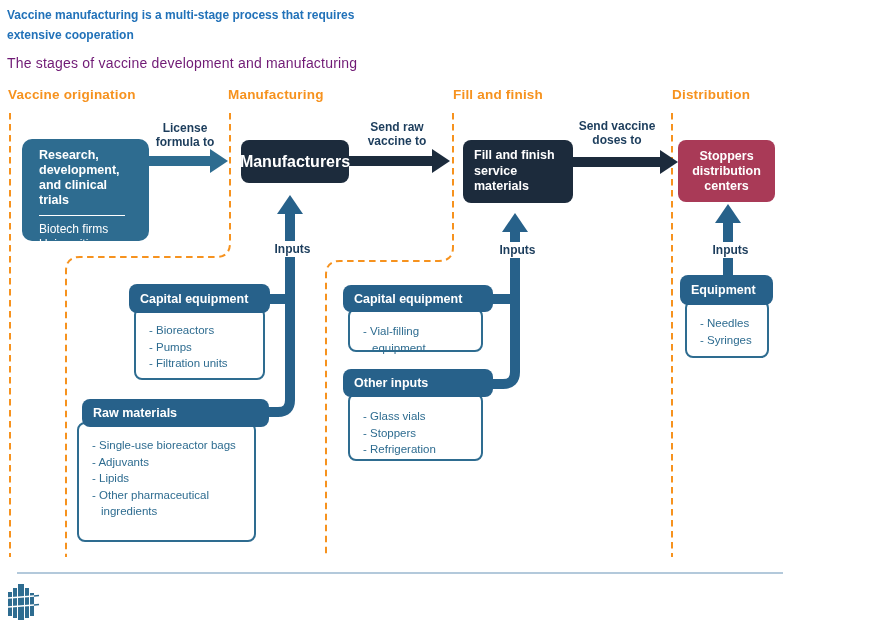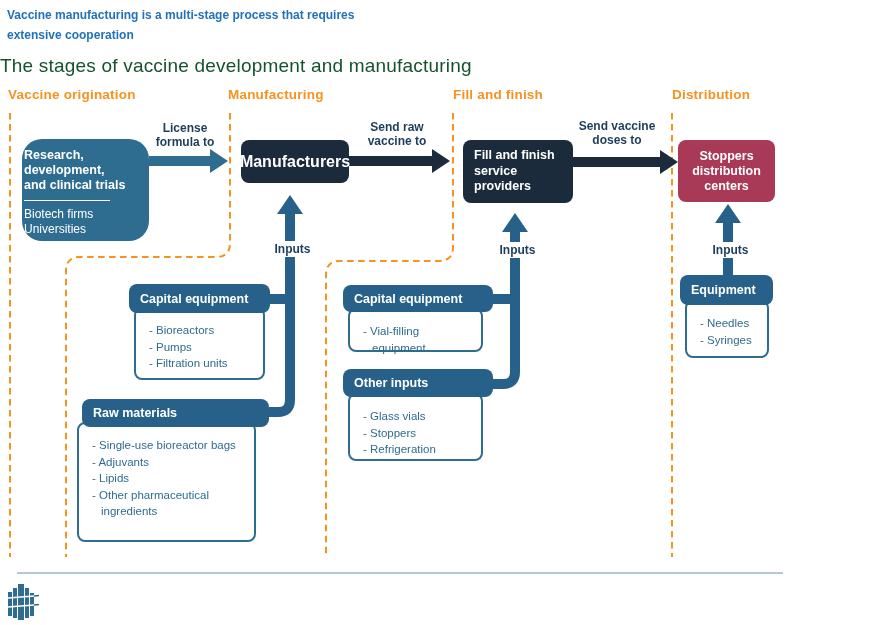--- a/index.html
+++ b/index.html
@@ -5,25 +5,25 @@
   html,body{margin:0;padding:0;background:#ffffff;}
   #page{
     position:relative;width:885px;height:625px;background:#ffffff;overflow:hidden;
     font-family:"Liberation Sans",sans-serif;
   }
   .abs{position:absolute;}
   #canvas{position:absolute;left:0;top:0;z-index:1;}
   .layer{z-index:2;}
 
   .title{left:7px;top:5px;width:560px;font-size:12px;line-height:20px;font-weight:bold;color:#2272B9;}
-  .subtitle{left:0;top:55px;width:600px;font-size:19px;color:#14532d;letter-spacing:.2px;}
+  .subtitle{left:7px;top:55px;width:600px;font-size:14px;color:#701a75;letter-spacing:.2px;}
   .stage-label{top:87px;font-size:13.5px;font-weight:bold;color:#F6921E;letter-spacing:.2px;}
 
   .flow-box{border-radius:8px;color:#ffffff;font-weight:bold;box-sizing:border-box;}
-  .research{left:22px;top:139px;width:127px;height:102px;background:#2E6C90;border-radius:20px;padding:9px 10px 8px 2px;}
+  .research{left:22px;top:139px;width:127px;height:102px;background:#2E6C90;border-radius:10px;padding:9px 10px 8px 17px;}
   .research .big{font-size:12.5px;line-height:15px;font-weight:bold;}
   .research .rule{width:86px;border:0;border-top:1.5px solid #ffffff;margin:7px 0 6px 0;}
   .research .sub{font-size:12px;line-height:15px;font-weight:normal;}
   .manufacturers{left:241px;top:140px;width:108px;height:43px;background:#1C2B3C;display:flex;align-items:center;justify-content:center;font-size:16px;}
   .ffbox{left:463px;top:140px;width:110px;height:63px;background:#1C2B3C;padding:8px 8px 8px 11px;font-size:12.5px;line-height:15.5px;}
   .distbox{left:678px;top:140px;width:97px;height:62px;background:#A93A57;display:flex;flex-direction:column;align-items:center;justify-content:center;font-size:12.5px;line-height:15px;text-align:center;}
 
   .arrow-label{font-size:12px;line-height:13.5px;font-weight:bold;color:#1C3D5C;text-align:center;}
   .inputs-label{font-size:12px;font-weight:bold;color:#1C3D5C;text-align:center;background:#ffffff;padding:1px 2px;}
 
@@ -108,21 +108,21 @@
   <div class="abs layer flow-box manufacturers">Manufacturers</div>
 
   <div class="abs layer arrow-label" style="left:352px;top:121px;width:90px;">
     <div>Send raw</div>
     <div>vaccine to</div>
   </div>
 
   <div class="abs layer flow-box ffbox">
     <div>Fill and finish</div>
     <div>service</div>
-    <div>providers</div>
+    <div>materials</div>
   </div>
 
   <div class="abs layer arrow-label" style="left:565px;top:120px;width:104px;">
     <div>Send vaccine</div>
     <div>doses to</div>
   </div>
 
   <div class="abs layer flow-box distbox">
     <div>Stoppers</div>
     <div>distribution</div>

